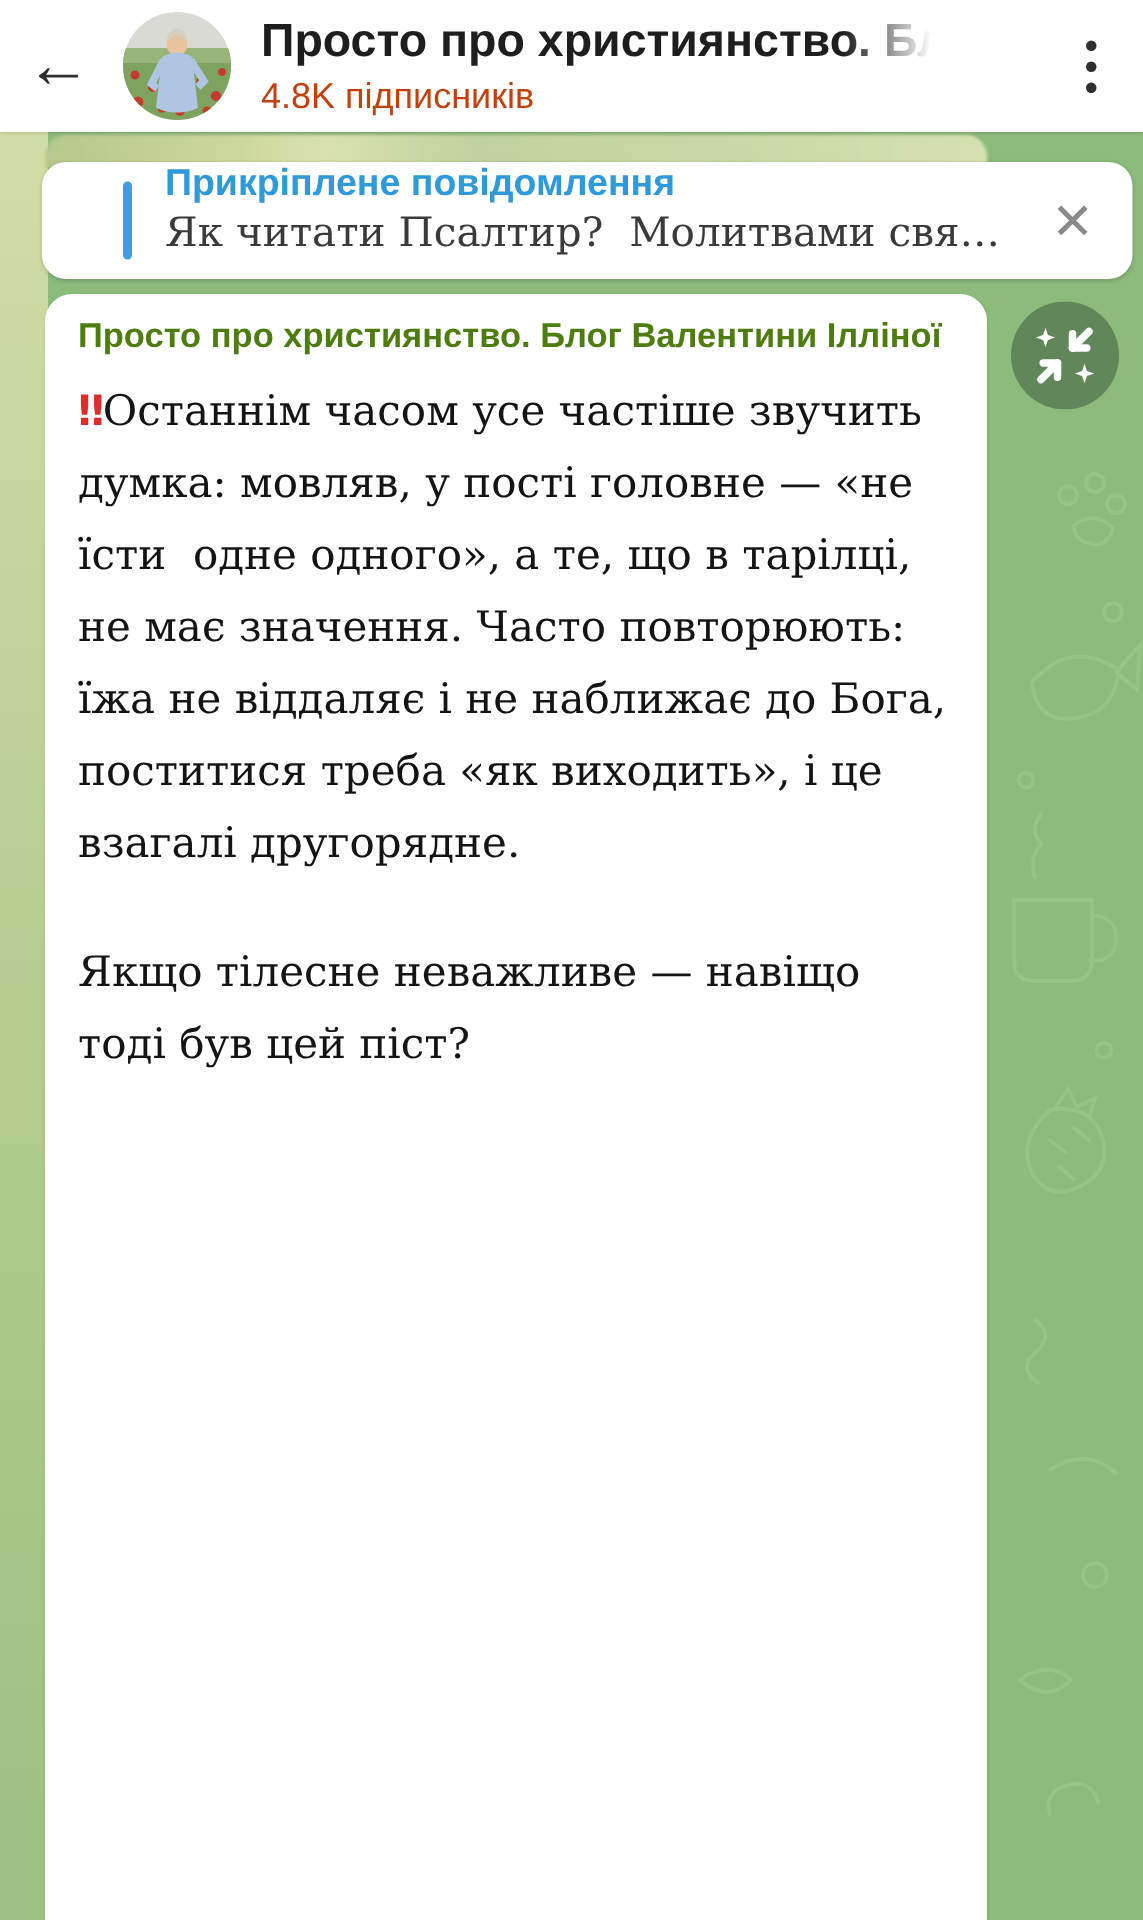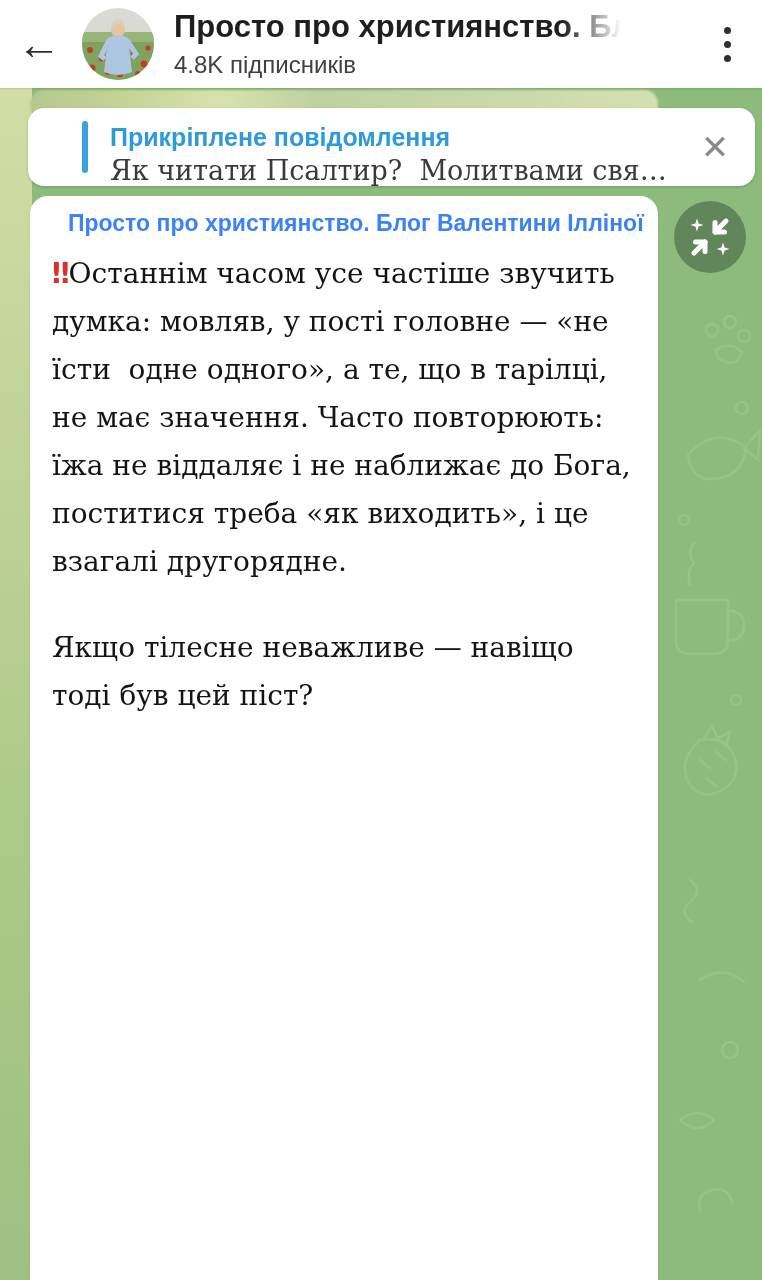--- a/index.html
+++ b/index.html
@@ -16,35 +16,35 @@
   .header{position:absolute;left:0;top:0;width:762px;height:88px;background:#ffffff;
           display:flex;align-items:center;z-index:6;box-shadow:0 1px 2px rgba(0,0,0,.12);}
   .back-btn{width:78px;height:88px;display:flex;align-items:center;justify-content:center;
             font-size:44px;color:#2f2f2f;cursor:pointer;line-height:1;}
   .avatar{width:72px;height:72px;border-radius:50%;overflow:hidden;flex:0 0 auto;margin-left:4px;}
   .header-texts{margin-left:20px;flex:1;min-width:0;position:relative;}
   .header-title{font-size:31px;font-weight:700;color:#1e1e1e;white-space:nowrap;
                 overflow:hidden;max-width:455px;}
   .title-fade{position:absolute;top:0;right:60px;width:70px;height:40px;
               background:linear-gradient(90deg,rgba(255,255,255,0),#ffffff 85%);}
-  .header-sub{font-size:24px;color:#404040;margin-top:6px;}
+  .header-sub{font-size:24px;color:#c2410c;margin-top:6px;}
   .menu-btn{width:70px;height:88px;display:flex;flex-direction:column;align-items:center;
             justify-content:center;gap:7px;cursor:pointer;}
   .menu-btn i{width:7px;height:7px;border-radius:50%;background:#2f2f2f;}
 
   
   .prev-msg{position:absolute;left:30px;top:90px;width:628px;height:22px;z-index:1;
             border-radius:14px 14px 0 0;overflow:hidden;
             background:linear-gradient(90deg,#b9c98e 0%,#cdd79b 18%,#dde4b0 30%,#c2d3a2 46%,#d9e2b4 100%);
             filter:blur(1px);opacity:.95;}
 
   
   .pinned{position:absolute;left:28px;top:108px;width:727px;height:78px;background:#ffffff;
           border-radius:16px;z-index:5;box-shadow:0 1px 3px rgba(0,0,0,.18);
-          display:flex;align-items:flex-end;cursor:pointer;}
+          display:flex;align-items:flex-start;cursor:pointer;}
   .pin-bar{position:absolute;left:54px;top:13px;width:6px;height:52px;border-radius:3px;}
   .pin-texts{margin-left:82px;flex:1;min-width:0;}
   .pin-label{font-size:25px;font-weight:700;}
   .pin-preview{font-size:27px;color:#3a3a3a;margin-top:3px;white-space:pre;
                overflow:hidden;text-overflow:ellipsis;max-width:560px;
                font-family:"DejaVu Serif","Liberation Serif",serif;}
   .pin-close{width:80px;height:78px;display:flex;align-items:center;justify-content:center;
              font-size:34px;color:#8a8a8a;cursor:pointer;}
 
   
@@ -146,21 +146,21 @@
   <div class="pin-texts">
     <div class="pin-label" style="color:#2f9ad9;">Прикріплене повідомлення</div>
     <div class="pin-preview">Як читати Псалтир?  Молитвами святих отців…</div>
   </div>
   <div class="pin-close">
     <span>✕</span>
   </div>
 </div>
 
 <div class="bubble">
-  <div class="msg-author" style="color:#3b82f6;margin-left:16px;">Просто про християнство. Блог Валентини Ілліної</div>
+  <div class="msg-author" style="color:#4d7c0f;">Просто про християнство. Блог Валентини Ілліної</div>
   <div class="msg-body">
     <p><span class="p-emoji" style="color:#dd2f2a;">‼</span><span class="p-text">Останнім часом усе частіше звучить думка: мовляв, у пості головне — «не їсти  одне одного», а те, що в тарілці, не має значення. Часто повторюють: їжа не віддаляє і не наближає до Бога, поститися треба «як виходить», і це взагалі другорядне.</span></p>
     <p><span class="p-text">Якщо тілесне неважливе — навіщо тоді був цей піст?</span></p>
 
   </div>
 </div>
 
 <div class="collapse-btn">
   <svg width="72" height="72" viewBox="0 0 72 72">
     <circle cx="36" cy="36" r="36" fill="rgba(38,62,44,0.42)"></circle>

